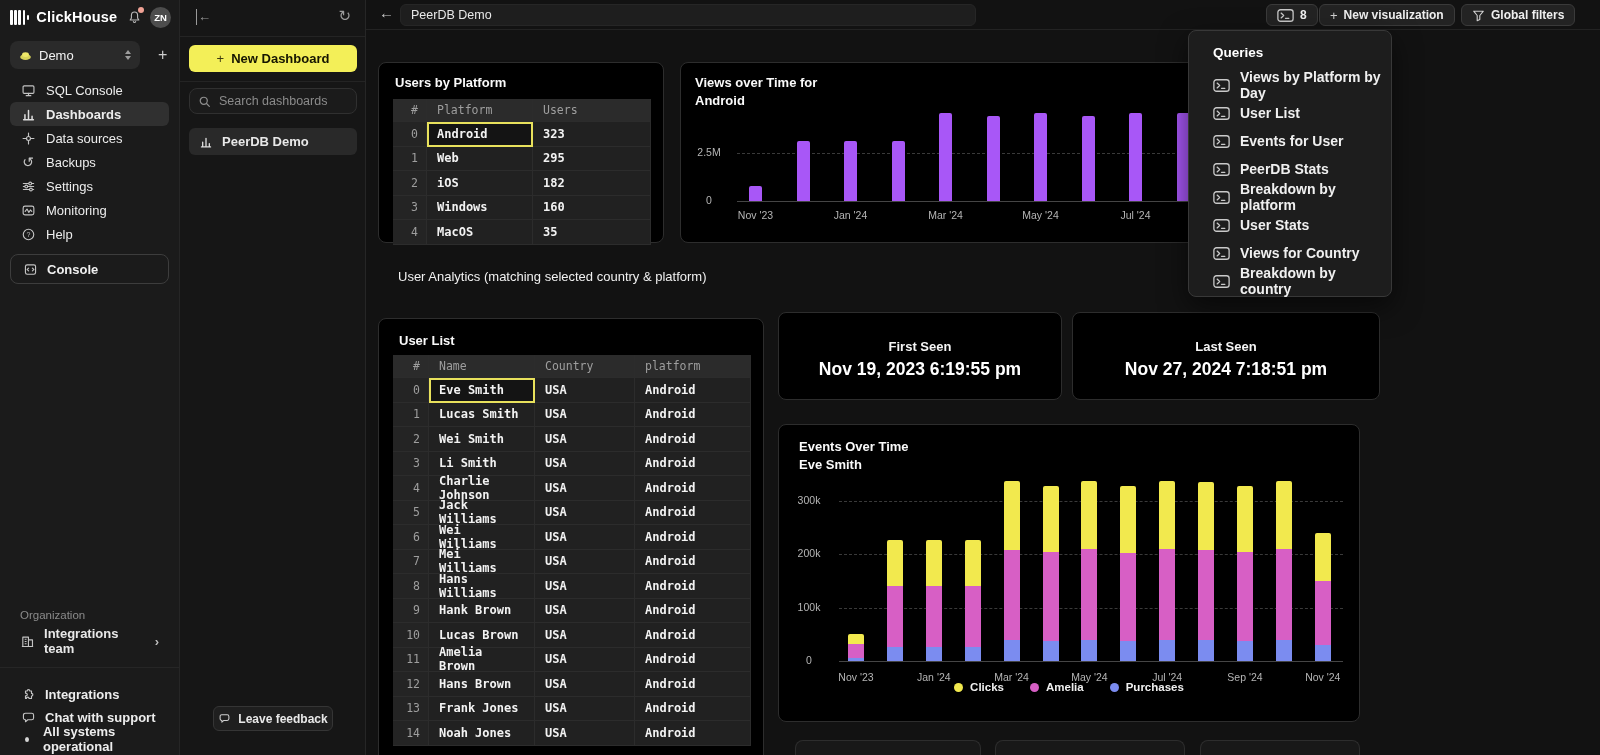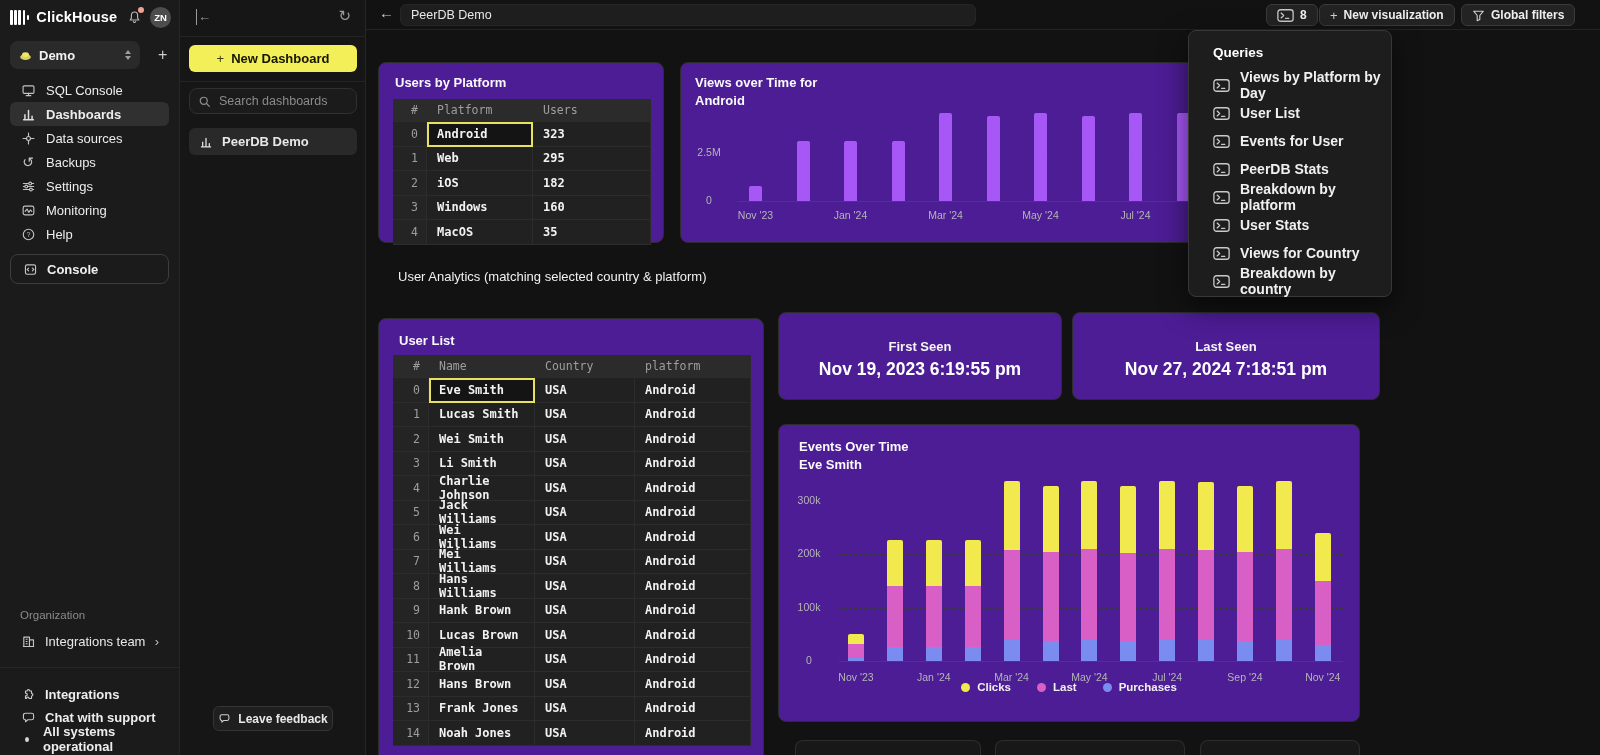--- a/index.html
+++ b/index.html
@@ -23,38 +23,38 @@
   .sb-head-right { margin-left:auto; display:flex; align-items:center; gap:7px; }
   .bell { position:relative; width:16px; height:16px; }
   .bell .dot { position:absolute; top:-2px; right:-1px; width:6px; height:6px;
                border-radius:50%; background:#f0a295; }
   .avatar { width:21px; height:21px; border-radius:50%; background:#4d4d4d; color:#fff;
             font-size:9.5px; font-weight:bold; display:flex; align-items:center; justify-content:center; }
   .ws-row { position:absolute; left:10px; right:10px; top:41px; height:28px;
             display:flex; align-items:center; gap:10px; }
   .ws-select { flex:0 0 130px; height:28px; background:#2a2a2a; border-radius:8px;
                display:flex; align-items:center; gap:7px; padding:0 9px; cursor:pointer; }
-  .ws-label { font-size:13px; font-weight:bold; color:#f2f2f2; }
+  .ws-label { font-size:13px; font-weight:normal; color:#f2f2f2; }
   .updown { margin-left:auto; display:flex; flex-direction:column; gap:2px; align-items:center; }
   .tri-up { width:0; height:0; border-left:3.5px solid transparent; border-right:3.5px solid transparent;
             border-bottom:4px solid #9d9d9d; }
   .tri-down { width:0; height:0; border-left:3.5px solid transparent; border-right:3.5px solid transparent;
               border-top:4px solid #9d9d9d; }
   .ws-add { color:#cccccc; font-size:16px; cursor:pointer; padding:0 8px; }
   #nav { position:absolute; left:10px; right:10px; top:78px; }
   .nav-item { height:24px; display:flex; align-items:center; gap:10px; padding:0 10px;
               border-radius:6px; cursor:pointer; color:#ececec; font-weight:500; }
   .nav-item.active { background:#303030; font-weight:bold; }
   .nav-icon { width:16px; display:flex; justify-content:center; color:#c4c4c4; font-size:14px; line-height:1; }
   .connect-btn { position:absolute; left:10px; right:10px; top:254px; height:30px;
                  border:1px solid #3d3d3d; border-radius:8px; display:flex; align-items:center;
                  gap:9px; padding:0 11px; cursor:pointer; font-weight:bold; color:#f0f0f0; }
   .org-label { position:absolute; left:20px; top:609px; font-size:11.5px; color:#8a8a8a; }
   .team-row { position:absolute; left:10px; right:10px; top:630px; height:22px;
-              display:flex; align-items:center; gap:9px; padding:0 10px; cursor:pointer; font-weight:normal; }
+              display:flex; align-items:center; gap:9px; padding:0 10px; cursor:pointer; font-weight:bold; }
   .team-chevron { margin-left:auto; color:#bdbdbd; font-size:13px; }
   .sb-divider { position:absolute; left:0; right:0; top:667px; border-top:1px solid #262626; }
   .sb-foot { position:absolute; left:10px; right:10px; height:22px; display:flex;
              align-items:center; gap:9px; padding:0 10px; cursor:pointer; font-weight:bold; color:#ededed; }
   .status-dot { width:5px; height:5px; border-radius:50%; background:#d6d6d6; margin:0 5px; }
 
   
   #panel2 { position:absolute; left:180px; top:0; width:186px; height:755px;
             background:#161616; border-right:1px solid #262626; }
   .p2-strip { position:absolute; left:0; right:0; top:0; height:37px; border-bottom:1px solid #242424; }
@@ -84,21 +84,21 @@
   .back-arrow { position:absolute; left:13px; top:4px; color:#cccccc; font-size:15px; cursor:pointer; }
   .title-input { position:absolute; left:34px; top:4px; width:576px; height:22px; background:#1e1e1e;
                  border:1px solid #262626; border-radius:6px; color:#e8e8e8; padding:0 10px;
                  font-family:"Liberation Sans",sans-serif; font-size:12.5px; outline:0; }
   .tb-btn { position:absolute; top:4px; height:22px; background:#232323; border:1px solid #3a3a3a;
             border-radius:6px; display:flex; align-items:center; gap:6px; padding:0 10px;
             font-size:12px; font-weight:bold; color:#efefef; cursor:pointer; }
   .tb-btn .plus { font-weight:normal; color:#cfcfcf; font-size:13px; }
 
   
-  .card { position:absolute; background:#4c1d95; border:1px solid #2d2d2d; border-radius:8px; }
+  .card { position:absolute; background:#000000; border:1px solid #2d2d2d; border-radius:8px; }
   .card-title { position:absolute; left:16px; top:12px; font-size:13px; font-weight:bold; color:#fafafa; }
   .card-subtitle { position:absolute; left:16px; top:30px; font-size:13px; font-weight:bold; color:#fafafa; }
 
   .note-text { position:absolute; left:398px; top:269px; font-size:13px; color:#f0f0f0; }
 
   
   .tbl { position:absolute; font-family:"DejaVu Sans Mono", monospace; font-size:12px; }
   .trow { display:grid; }
   .pt-grid .trow { grid-template-columns:34px 106px 118px; }
   .ul-grid .trow { grid-template-columns:36px 106px 100px 116px; }
@@ -591,21 +591,21 @@
       <div class="xtick" style="left: 436px; top: 246px;">Sep '24</div>
       <div class="xtick" style="left: 513.8px; top: 246px;">Nov '24</div>
     </div>
   <div class="legend" id="events-legend">
       <span class="legend-item">
         <span class="legend-dot" style="background: rgb(242, 233, 78);"></span>
         <span>Clicks</span>
       </span>
       <span class="legend-item">
         <span class="legend-dot" style="background: rgb(215, 95, 197);"></span>
-        <span>Last</span>
+        <span>Amelia</span>
       </span>
       <span class="legend-item">
         <span class="legend-dot" style="background: rgb(123, 140, 240);"></span>
         <span>Purchases</span>
       </span>
     </div>
 </div>
 
 <div class="stub-card" style="left:795px; width:186px;"></div>
 <div class="stub-card" style="left:995px; width:190px;"></div>

